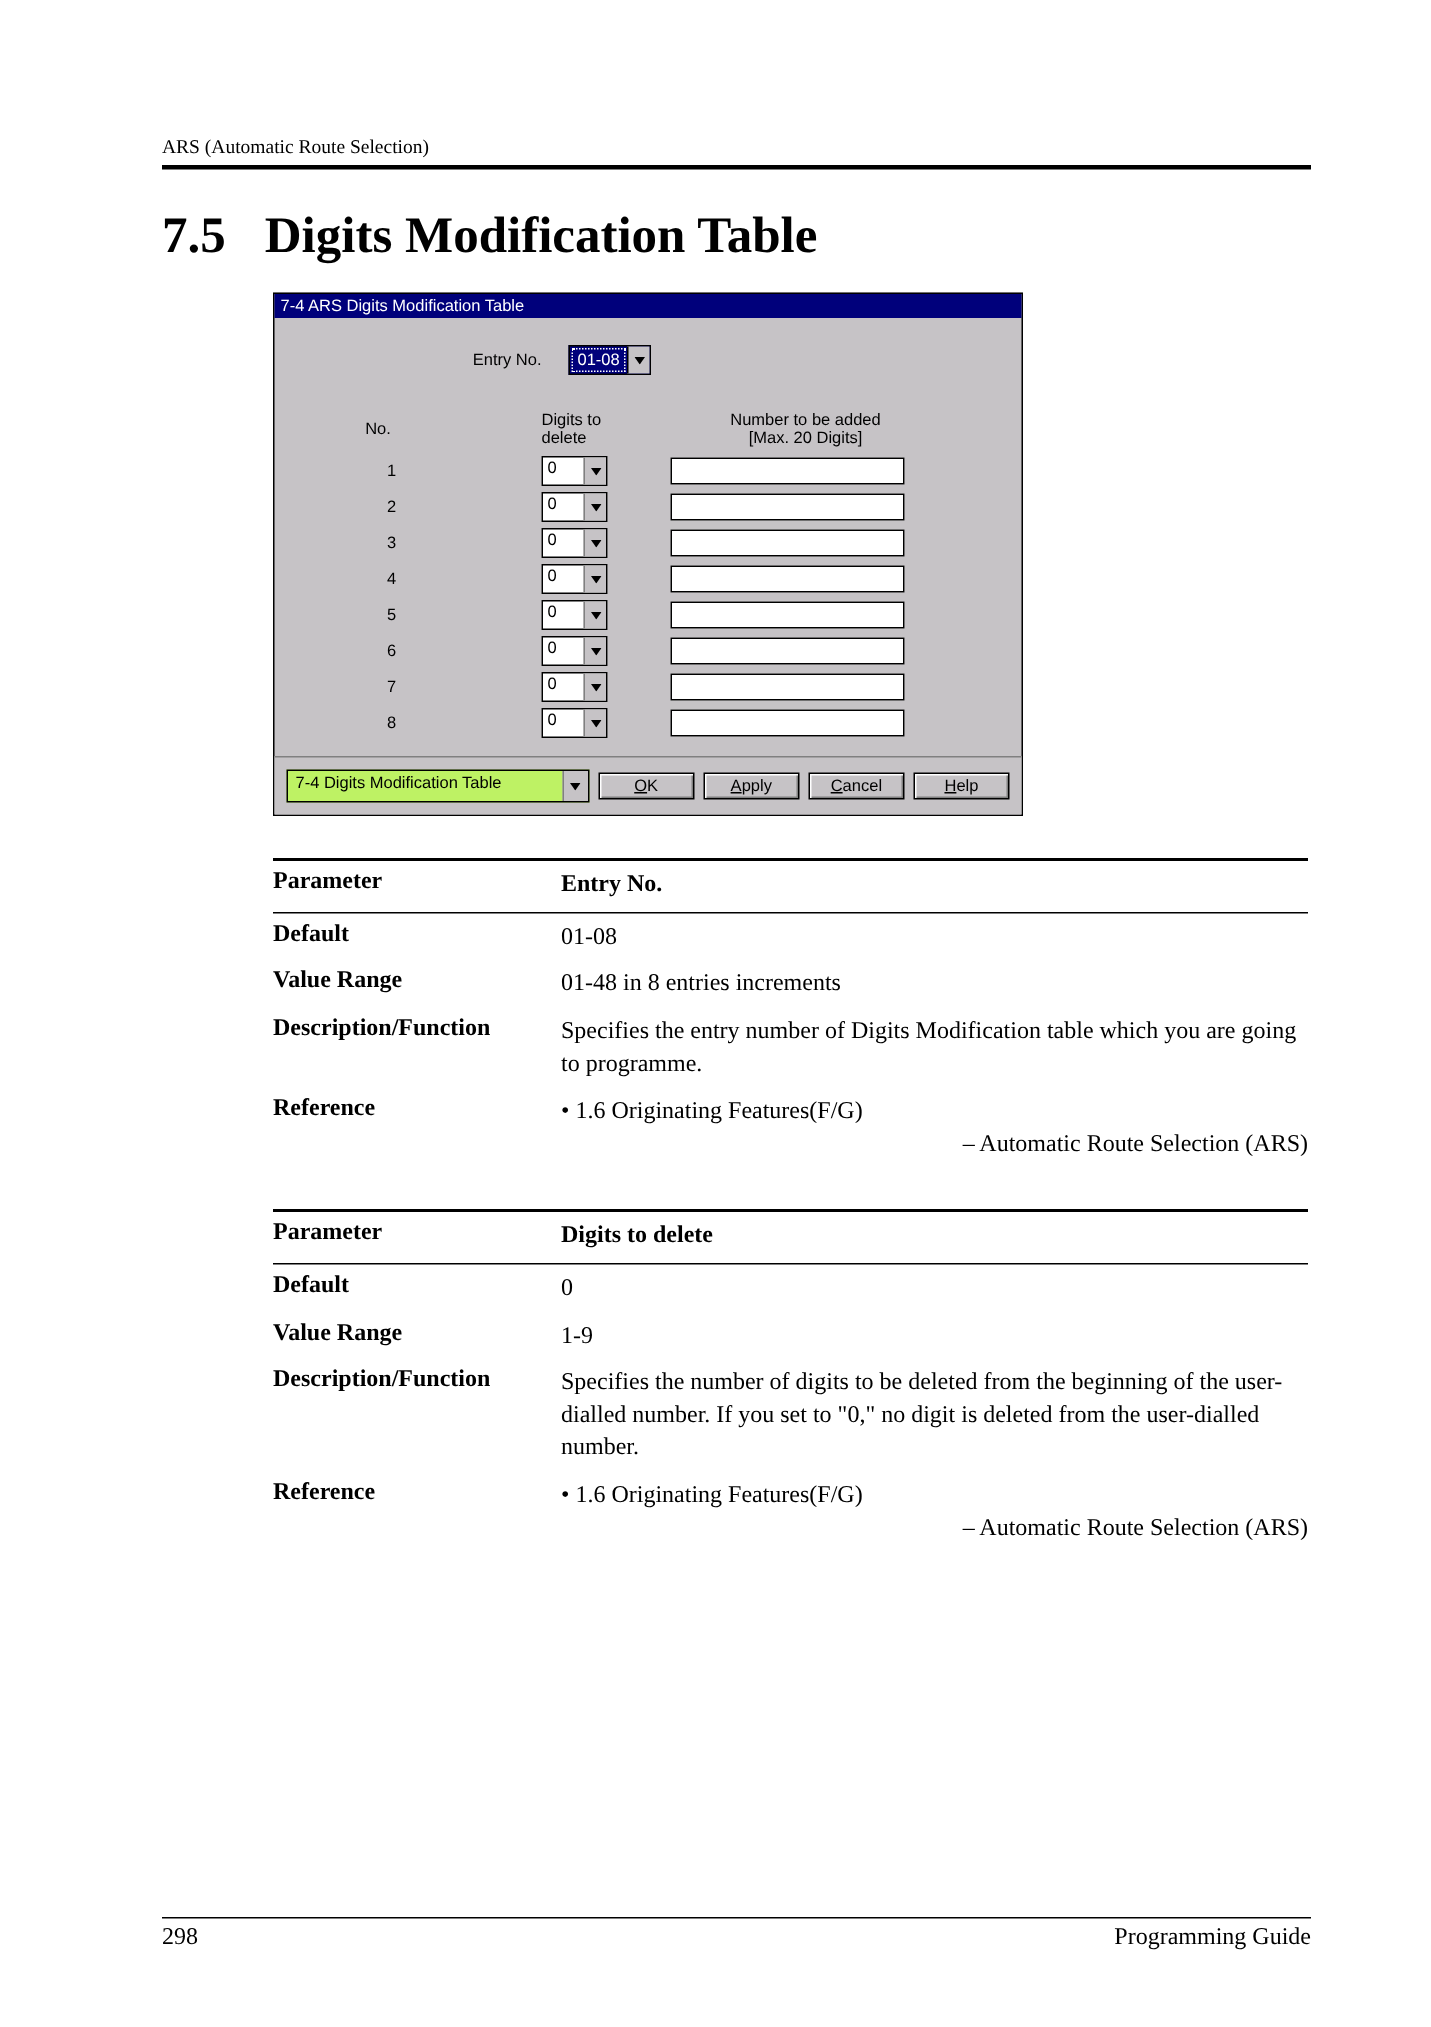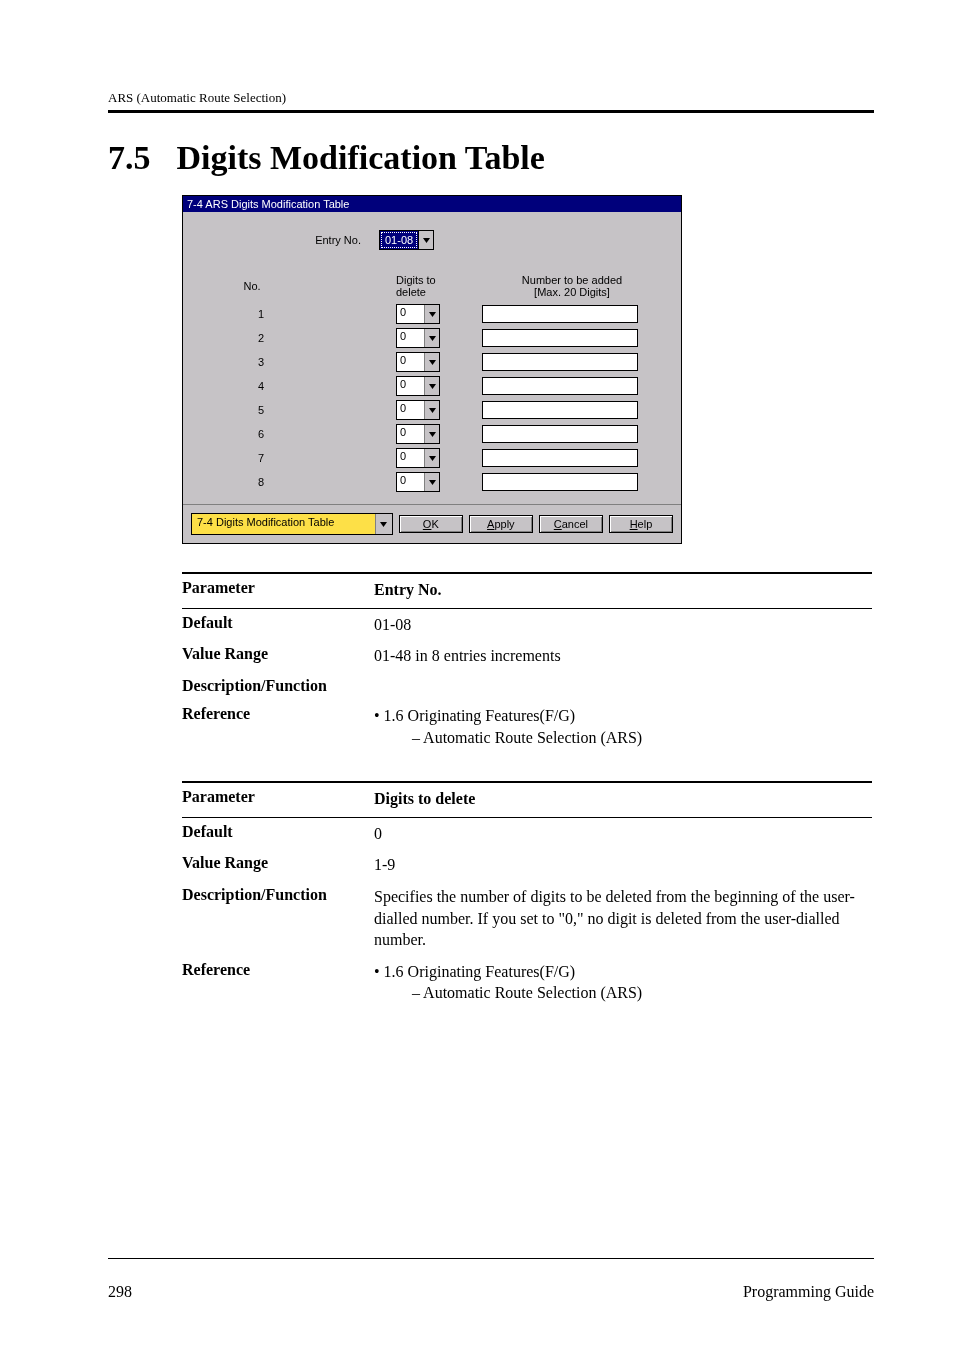--- a/index.html
+++ b/index.html
@@ -116,36 +116,36 @@
   }
   .textbox {
     border: 1px solid #000;
     background: #fff;
     height: 18px;
     width: 156px;
     box-sizing: border-box;
   }
   .arrow svg { width: 7px; height: 5px; }
   .col-no { width: 178px; text-align: center; padding-right: 22px; box-sizing: border-box;}
-  .col-d  { width: 86px; margin-left: 35px; }
+  .col-d  { width: 86px; }
   .col-n  { width: 180px; }
   .headers { margin-top: 20px; padding-bottom: 4px; }
   .headers .col-no { text-align: center; padding-right: 40px;}
   .headers .col-d, .headers .col-n { line-height: 1.1; }
   .footer-bar {
     border-top: 1px solid #808080;
     background: #c6c3c6;
     padding: 8px 8px;
     display: flex;
     align-items: center;
   }
   .footer-select {
     display: inline-flex;
     border: 1px solid #000;
-    background: #fde047;
+    background: #bef264;
     height: 20px;
     align-items: stretch;
     width: 206px;
   }
   .footer-select .val { flex:1; padding: 2px 5px; font-size: 11px;}
   .footer-select .arrow {
     width: 16px; background:#c6c3c6; border-left:1px solid #808080;
     display:flex; align-items:center; justify-content:center;
   }
   .btn {
@@ -177,29 +177,29 @@
     display: flex;
     padding: 5px 0;
     align-items: flex-start;
   }
   .pt-label {
     width: 192px;
     font-weight: bold;
     flex-shrink: 0;
   }
   .pt-value { flex: 1; line-height: 1.35;}
-  .pt-value .indent { padding-left: 38px; display: block;}
+  .pt-value .indent { padding-left: 38px; display: block; text-align: right;}
   .pt-header .pt-value { font-weight: bold; }
   .page-footer {
     position: absolute;
     bottom: 50px;
     left: 108px;
     right: 80px;
     border-top: 1px solid #000;
-    padding-top: 24px;
+    padding-top: 4px;
     display: flex;
     justify-content: space-between;
     font-size: 16px;
   }
 </style>
 </head>
 <body>
 
 <div class="page">
   <div class="running-head">ARS (Automatic Route Selection)</div>
@@ -377,20 +377,21 @@
     <div class="pt-row">
       <div class="pt-label">Default</div>
       <div class="pt-value">01-08</div>
     </div>
     <div class="pt-row">
       <div class="pt-label">Value Range</div>
       <div class="pt-value">01-48 in 8 entries increments</div>
     </div>
     <div class="pt-row">
       <div class="pt-label">Description/Function</div>
+      <div class="pt-value">Specifies the entry number of Digits Modification table which you are going to programme.</div>
     </div>
     <div class="pt-row">
       <div class="pt-label">Reference</div>
       <div class="pt-value">
         <span>• 1.6 Originating Features(F/G)</span>
         <span class="indent">– Automatic Route Selection (ARS)</span>
       </div>
     </div>
   </div>
 

